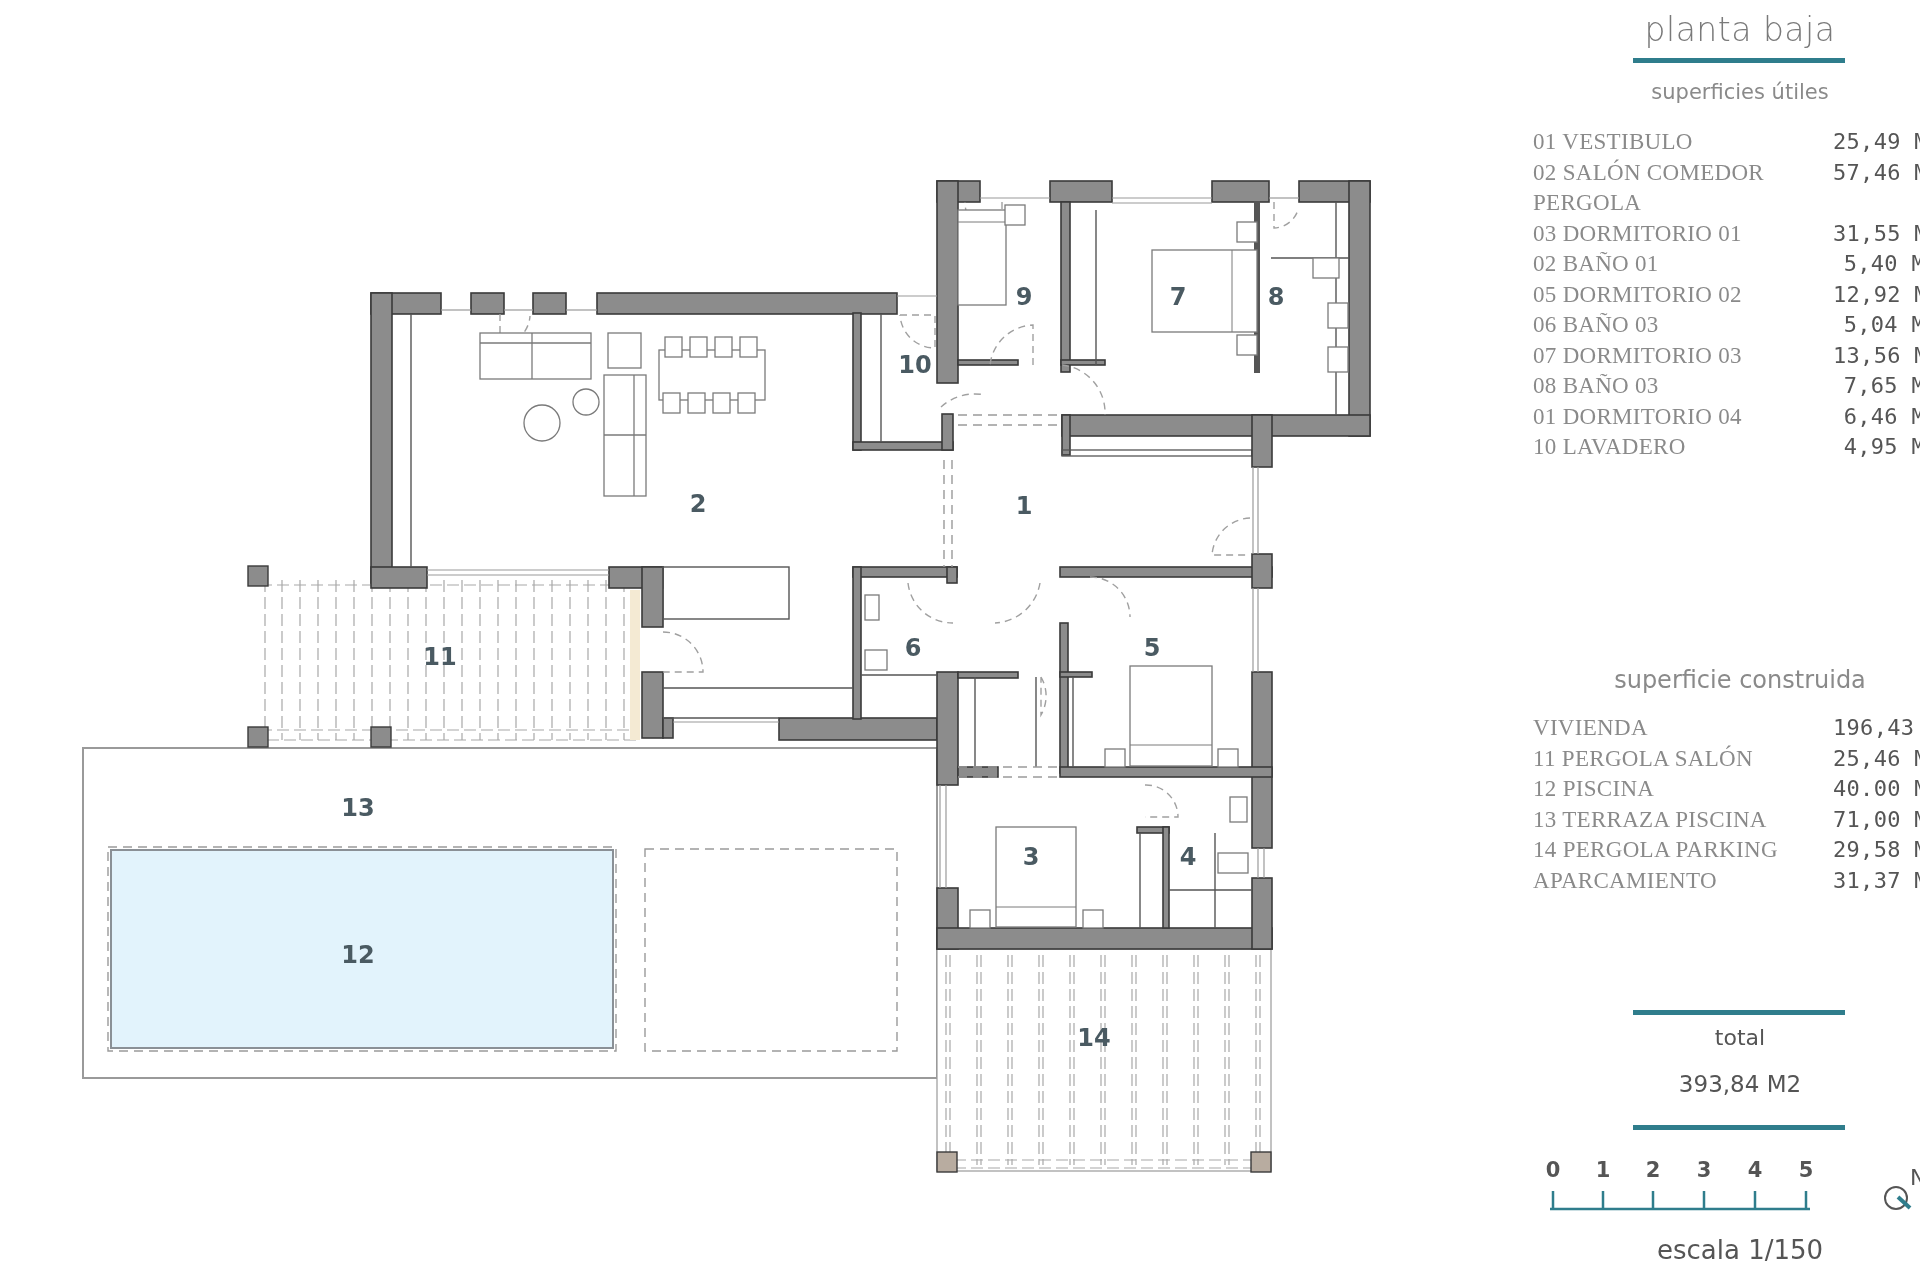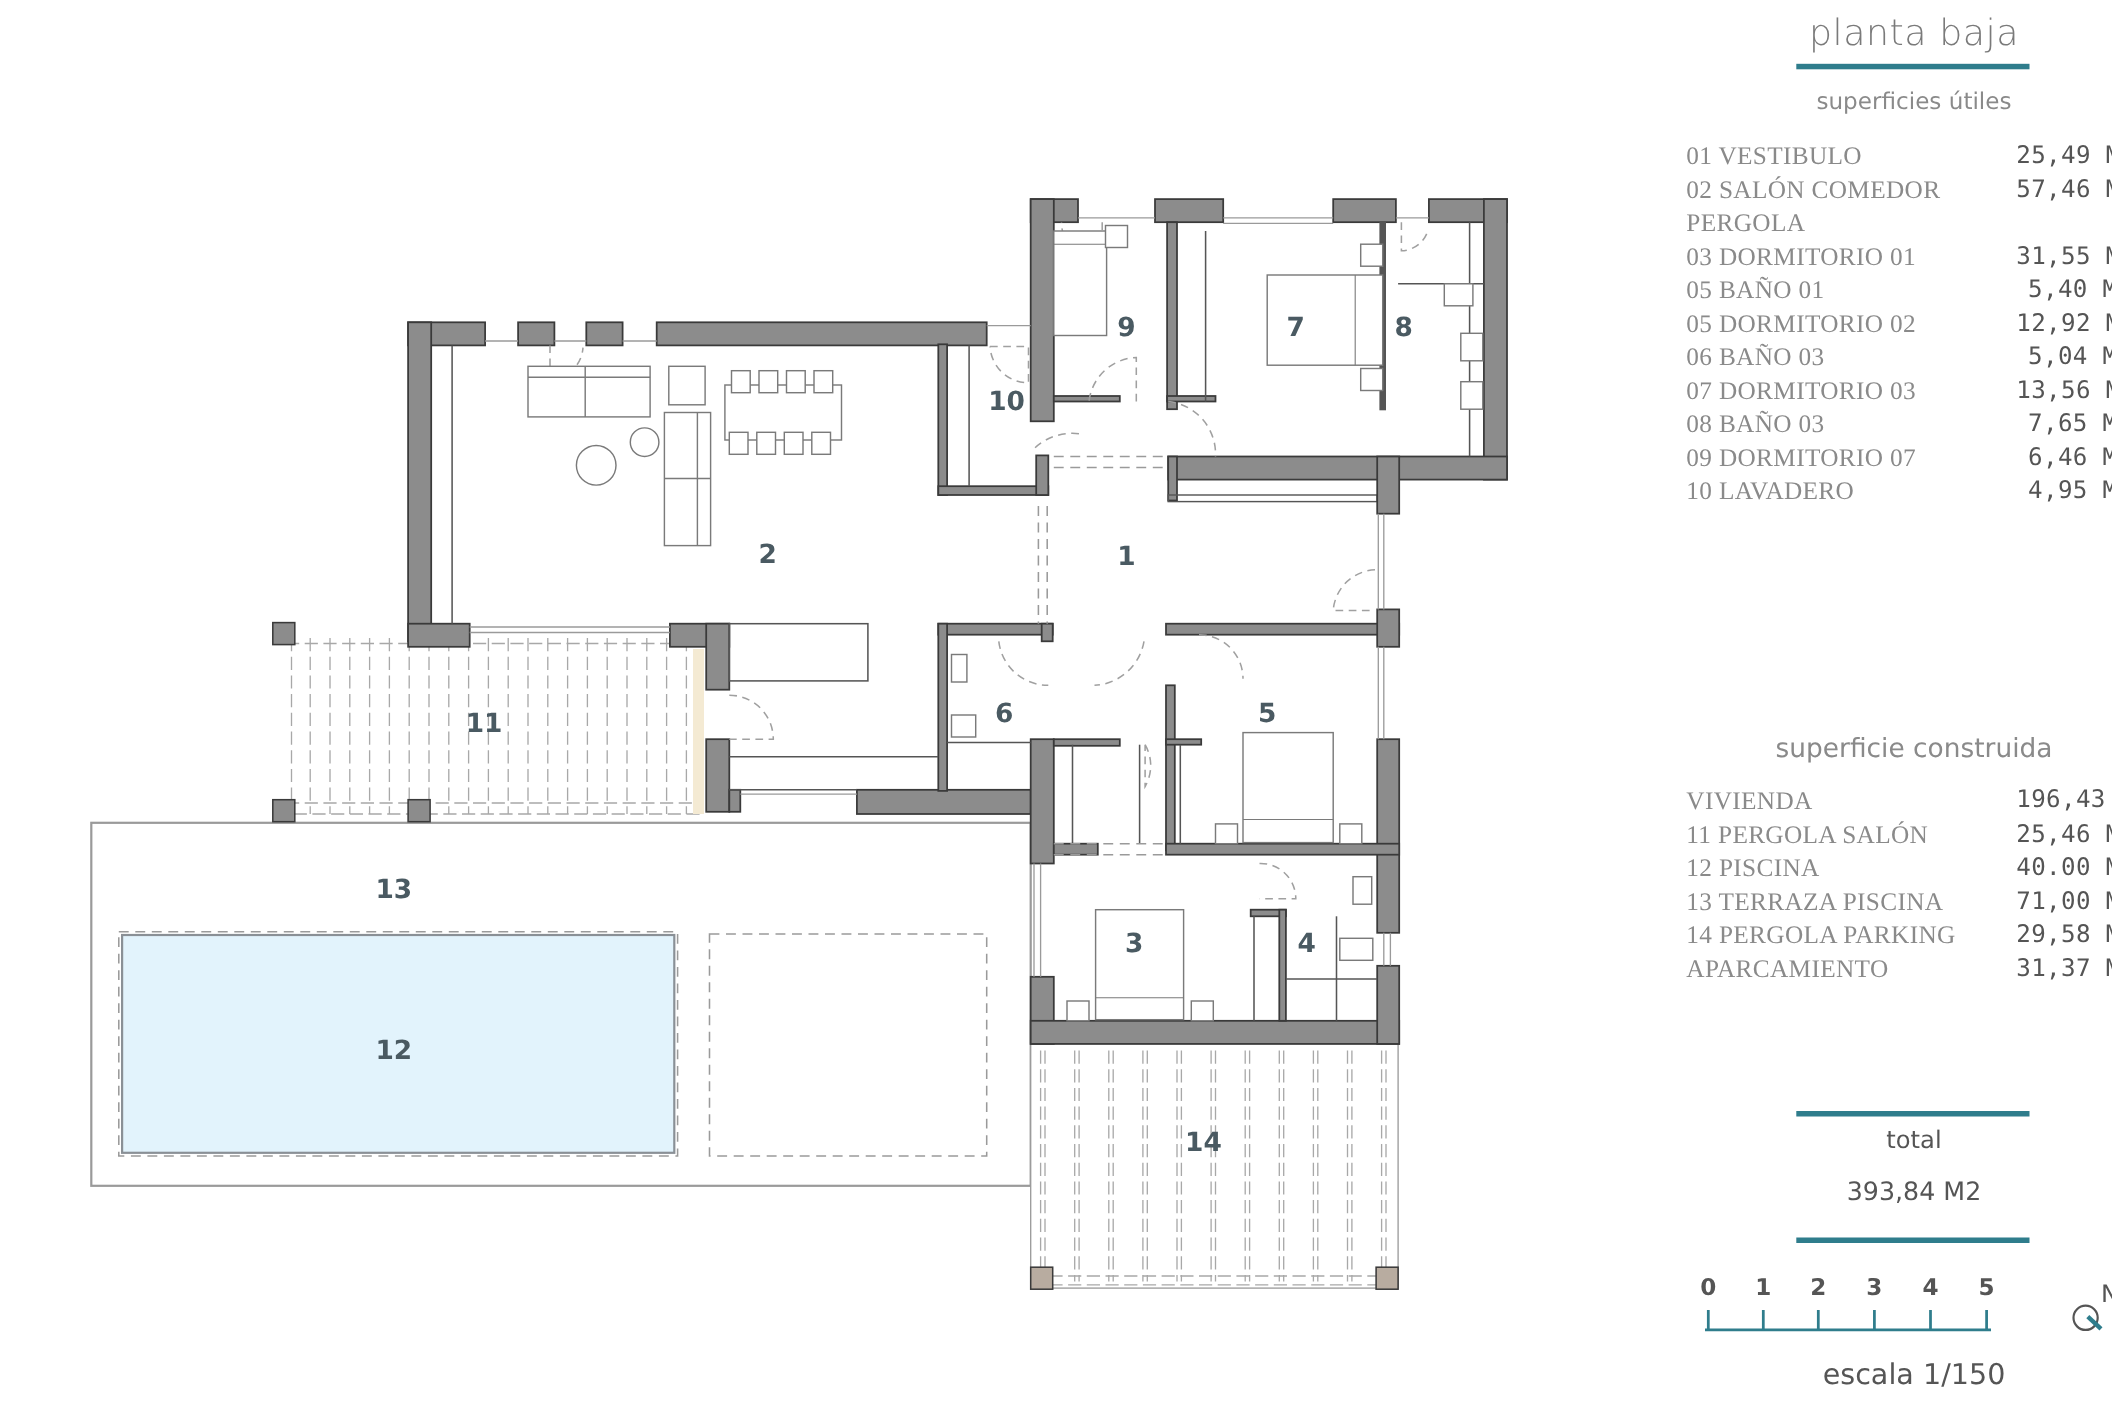--- a/index.html
+++ b/index.html
@@ -319,41 +319,41 @@
       </div>
     <div class="row">
         <span class="lbl">PERGOLA</span>
         <span class="val"></span>
       </div>
     <div class="row">
         <span class="lbl">03 DORMITORIO 01</span>
         <span class="val">31,55 M</span>
       </div>
     <div class="row">
-        <span class="lbl">05 BAÑO 01</span>
+        <span class="lbl">02 BAÑO 01</span>
         <span class="val">5,40 M</span>
       </div>
     <div class="row">
         <span class="lbl">05 DORMITORIO 02</span>
         <span class="val">12,92 M</span>
       </div>
     <div class="row">
         <span class="lbl">06 BAÑO 03</span>
         <span class="val">5,04 M</span>
       </div>
     <div class="row">
         <span class="lbl">07 DORMITORIO 03</span>
         <span class="val">13,56 M</span>
       </div>
     <div class="row">
         <span class="lbl">08 BAÑO 03</span>
         <span class="val">7,65 M</span>
       </div>
     <div class="row">
-        <span class="lbl">09 DORMITORIO 07</span>
+        <span class="lbl">01 DORMITORIO 04</span>
         <span class="val">6,46 M</span>
       </div>
     <div class="row">
         <span class="lbl">10 LAVADERO</span>
         <span class="val">4,95 M</span>
       </div>
   </div>
 
   <div class="title sub" style="top:666px; font-size:24px;">superficie construida</div>
 

